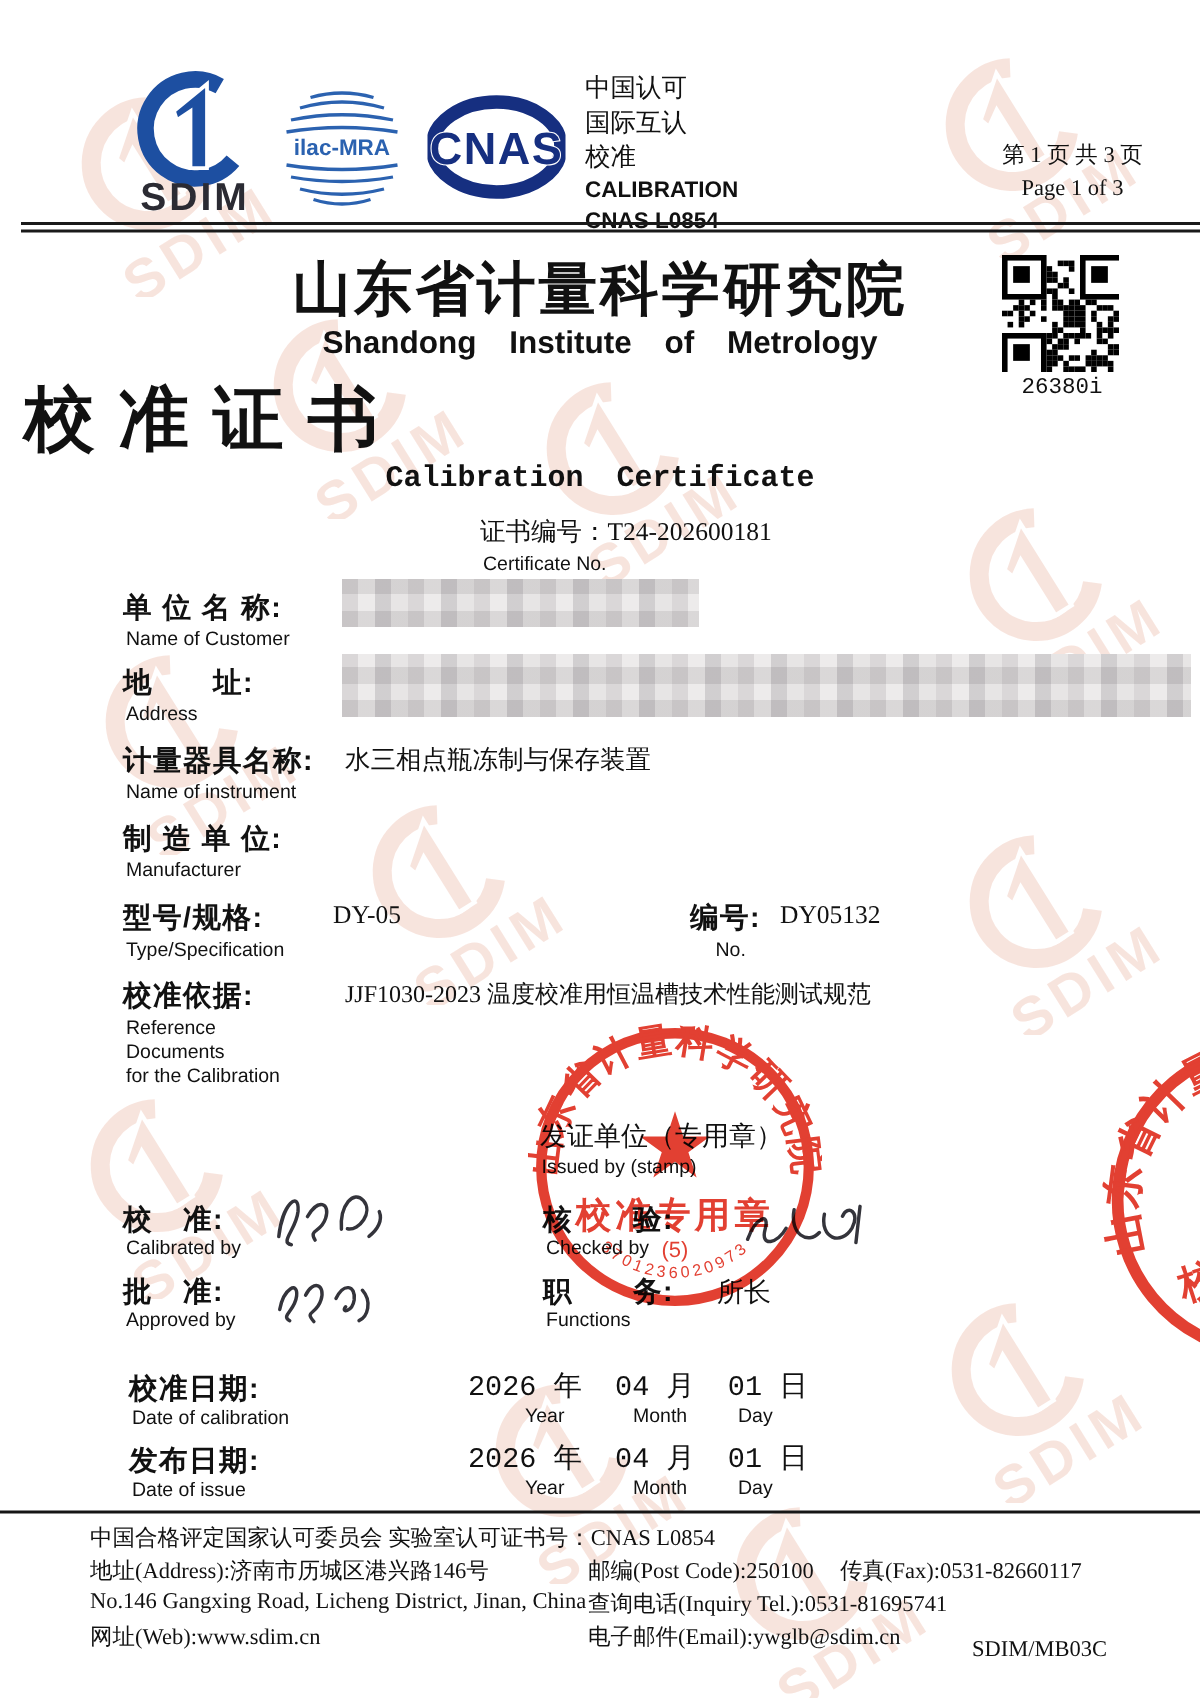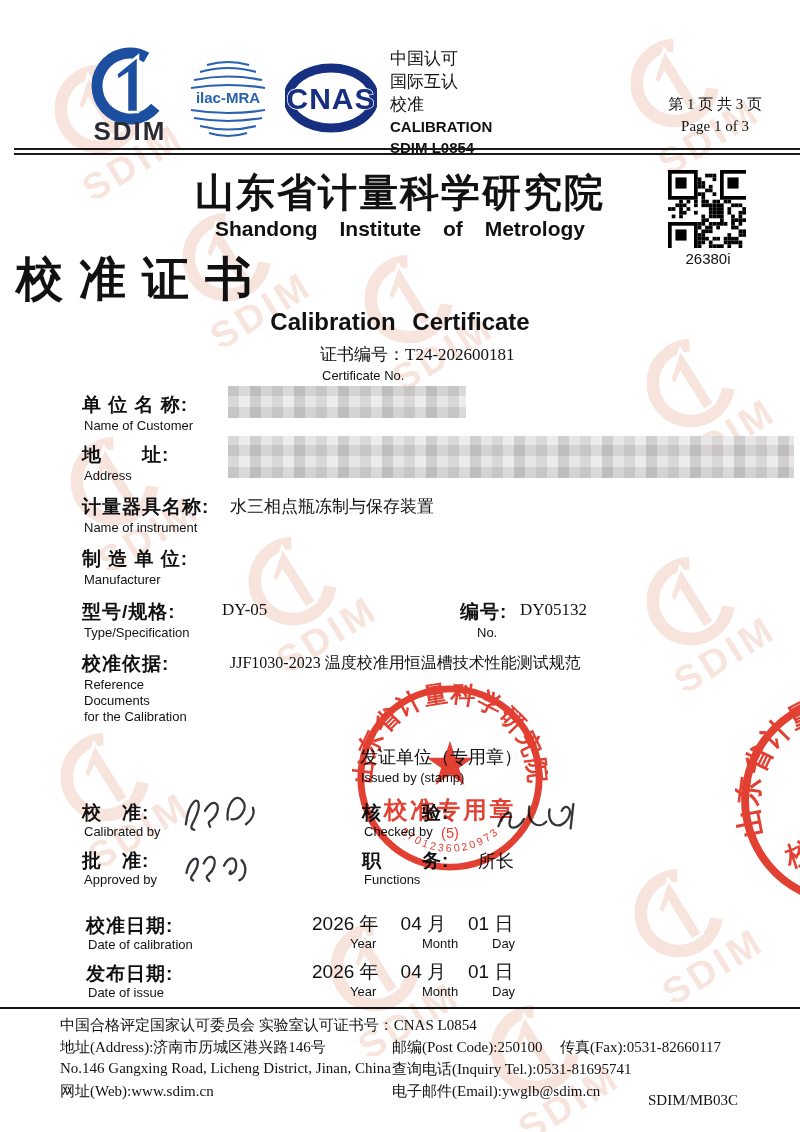--- a/index.html
+++ b/index.html
@@ -1,33 +1,33 @@
 <!DOCTYPE html>
 <html><head>
 <meta charset="utf-8">
 <style>
   html,body{margin:0;padding:0;background:#fff;}
   .page{position:relative;width:800px;height:1132px;background:#fff;overflow:hidden;
         font-family:"Liberation Sans",sans-serif;color:#111;}
   .abs{position:absolute;white-space:nowrap;}
-  .serif{font-family:Liberation Sans, sans-serif;}
+  .serif{font-family:Liberation Mono, monospace;}
   .sans{font-family:Liberation Sans, sans-serif;}
   
   .accred-cn{font-family:"Liberation Serif",serif;font-size:17px;line-height:23px;}
   .accred-en{font-weight:bold;font-size:15px;line-height:21px;}
   .pageinfo{font-family:"Liberation Serif",serif;font-size:15px;line-height:22px;text-align:center;}
   .dbl-rule{position:absolute;left:14px;top:148px;width:786px;height:3px;
             border-top:2px solid #1a1a1a;border-bottom:2px solid #1a1a1a;}
   
   .org-cn{left:0;top:166px;width:100%;text-align:center;font-family:"Liberation Serif",serif;
           font-weight:bold;font-size:39px;letter-spacing:2px;}
   .org-en{left:0;top:217px;width:100%;text-align:center;font-weight:bold;font-size:21px;word-spacing:16px;}
   .cert-cn{left:0;top:248px;width:100%;font-family:"Liberation Serif",serif;
            font-weight:bold;font-size:47px;letter-spacing:16px;text-indent:16px;}
-  .cert-en{left:0;top:308px;width:100%;text-align:center;font-weight:bold;font-size:24px;word-spacing:10px;}
+  .cert-en{left:0;top:308px;width:100%;text-align:center;font-weight:bold;font-size:20px;word-spacing:10px;font-family:Liberation Mono, monospace;}
   .certno{left:320px;top:343px;font-family:"Liberation Serif",serif;font-size:17px;}
   .certno-en{left:322px;top:368px;font-size:13px;text-align:right;}
   
   .flabel{font-weight:bold;font-size:19px;letter-spacing:1px;}
   .fen{font-size:13px;}
   .fval{font-family:"Liberation Serif",serif;font-size:17px;}
   .mosaic{position:absolute;
     background-image:
       repeating-linear-gradient(0deg, rgba(60,55,58,.10) 0 11px, rgba(255,255,255,.05) 11px 22px),
       repeating-linear-gradient(90deg,#d8d5d6 0 11px,#eceaea 11px 22px,#cfccce 22px 33px,#e6e4e4 33px 44px);}
@@ -133,21 +133,21 @@
   <svg class="abs" style="left:285px;top:62px" width="92" height="72" viewBox="0 0 92 72">
     <ellipse cx="46" cy="36" rx="43" ry="30" fill="none" stroke="#162f80" stroke-width="9"></ellipse>
     <text x="46" y="47" text-anchor="middle" font-size="30" font-weight="bold" letter-spacing="1" fill="#162f80" stroke="#fff" stroke-width="1.4" style="paint-order:stroke">CNAS</text>
   </svg>
 
   <div class="abs" style="left:390px;top:47px">
     <div class="accred-cn">中国认可</div>
     <div class="accred-cn">国际互认</div>
     <div class="accred-cn">校准</div>
     <div class="accred-en">CALIBRATION</div>
-    <div class="accred-en">SDIM L0854</div>
+    <div class="accred-en">CNAS L0854</div>
   </div>
 
   <div class="abs pageinfo" style="left:645px;top:93px;width:140px">
     <div>第 1 页 共 3 页</div>
     <div>Page 1 of 3</div>
   </div>
 
   <div class="dbl-rule"></div>
 
   <div class="abs org-cn">山东省计量科学研究院</div>

